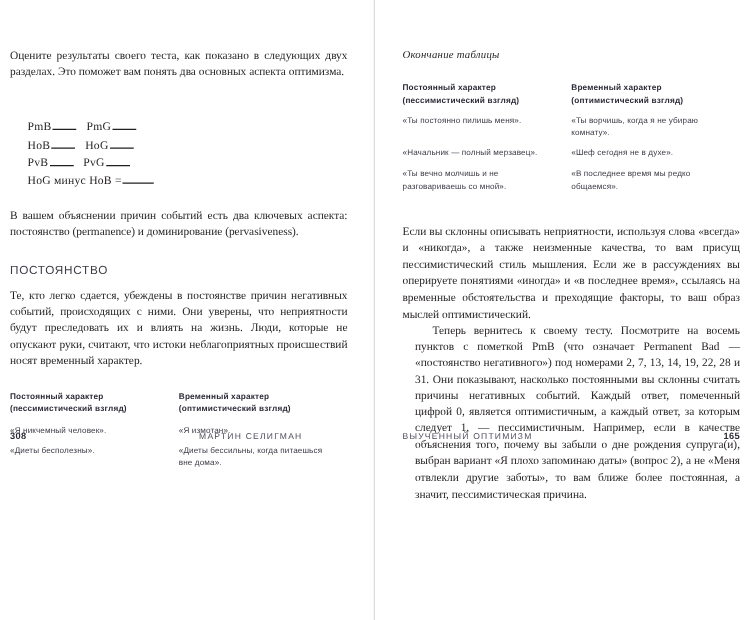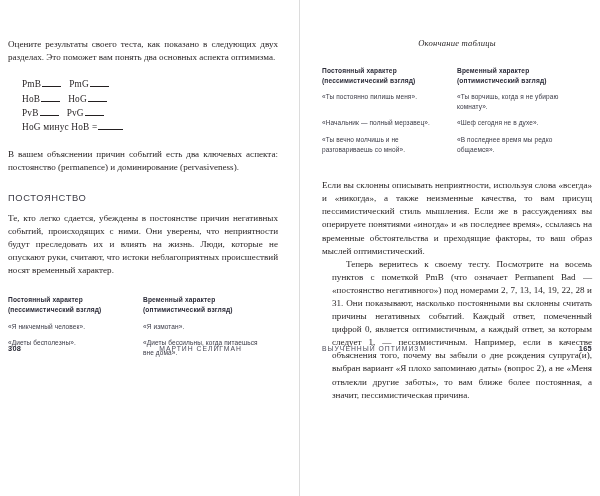--- a/index.html
+++ b/index.html
@@ -58,33 +58,33 @@
   p.indent {
     text-indent: 14px;
   }
   .gap-md { height: 13px; }
   .gap-lg { height: 18px; }
 
   .running-head {
     font-family: "Liberation Serif", serif;
     font-style: italic;
     font-size: 8.6px;
-    text-align: center;
+    text-align: left;
     color: #231f20;
     letter-spacing: 0.2px;
     margin: 0 0 18px 0;
   }
 
   .key-title {
     font-style: italic;
     font-size: 9.1px;
     margin: 0 0 5px 0;
   }
   .key-list {
-    margin: 0 0 0 0;
+    margin: 18px 0 0 0;
     padding: 0 0 0 14px;
     list-style: none;
   }
   .key-list li {
     font-size: 9.3px;
     line-height: 14.4px;
     letter-spacing: 0.2px;
   }
   .blank {
     display: inline-block;

